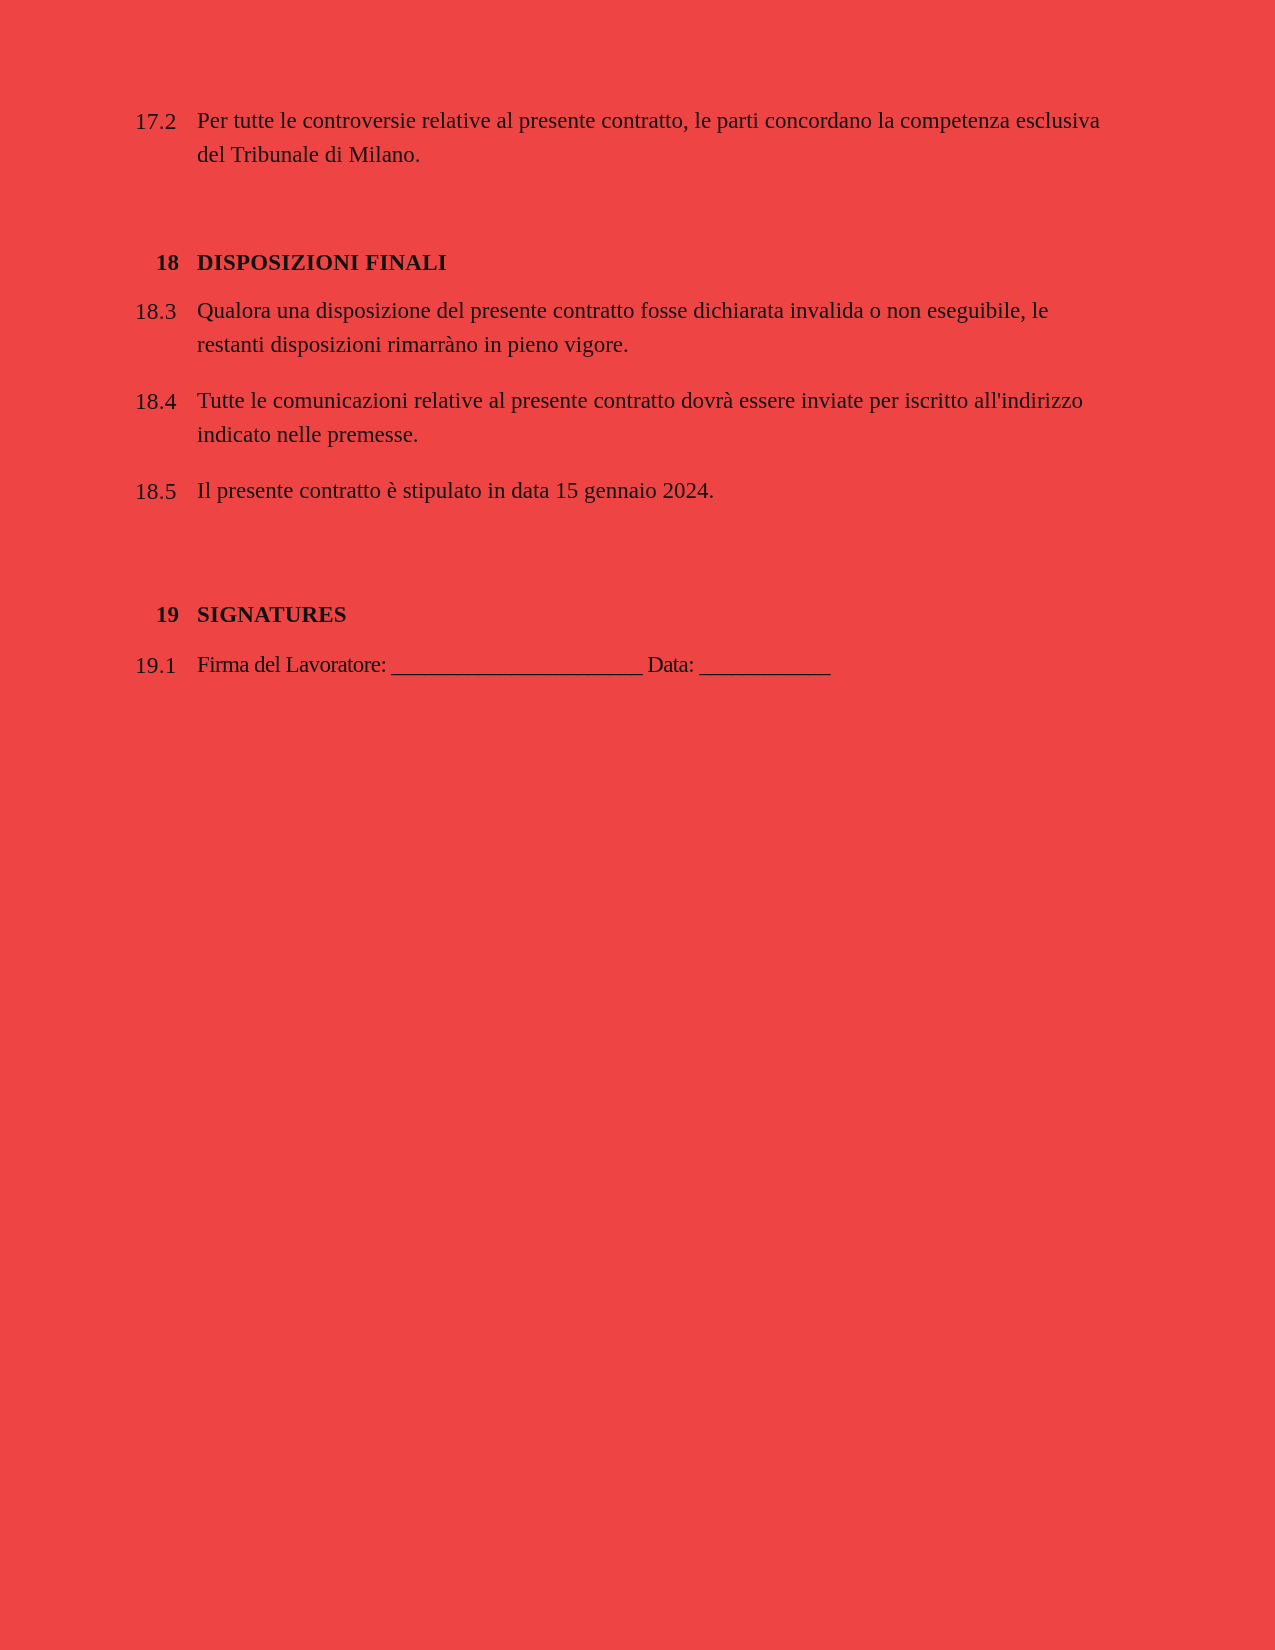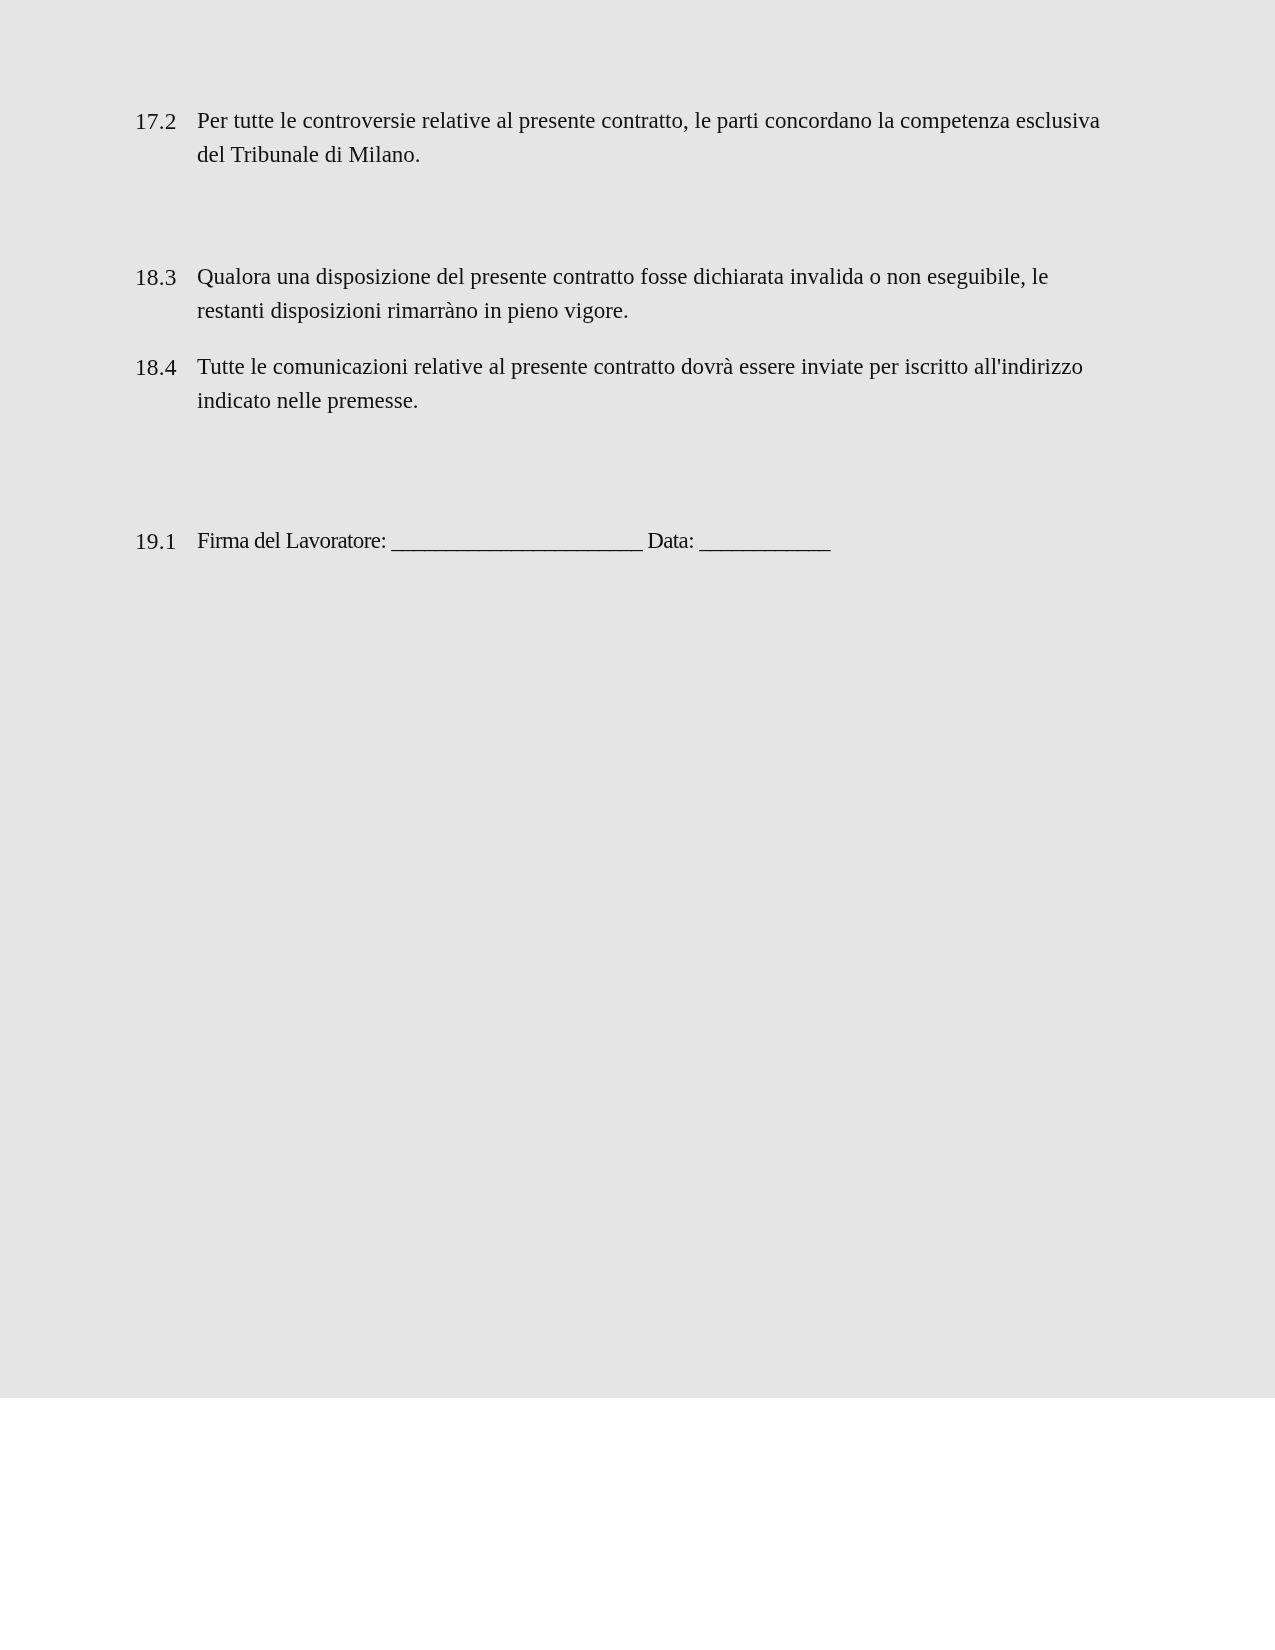--- a/index.html
+++ b/index.html
@@ -4,22 +4,22 @@
 <style>
   html, body {
     margin: 0;
     padding: 0;
     background: #ffffff;
   }
 
   .page {
     position: relative;
     width: 1275px;
-    height: 1398px;
-    background: #e5e5e5;
+    height: 1650px;
+    background: #ef4444;
     margin: 0 auto;
     overflow: hidden;
     font-family: "Liberation Serif", "DejaVu Serif", serif;
     color: #111111;
     -webkit-font-smoothing: antialiased;
   }
 
   .content {
     position: absolute;
     left: 135px;
@@ -102,38 +102,50 @@
 <div class="page">
   <div class="content">
 
     <div class="clause">
       <div class="clause-num">17.2</div>
       <div class="clause-body">Per tutte le controversie relative al presente contratto, le parti concordano la competenza esclusiva del Tribunale di Milano.</div>
     </div>
 
     <div class="gap-before-heading"></div>
 
+    <div class="heading">
+      <div class="heading-num">18</div>
+      <div class="heading-title">DISPOSIZIONI FINALI</div>
+    </div>
 
     <div class="gap-after-heading"></div>
 
 
 
     <div class="clause">
       <div class="clause-num">18.3</div>
       <div class="clause-body">Qualora una disposizione del presente contratto fosse dichiarata invalida o non eseguibile, le restanti disposizioni rimarràno in pieno vigore.</div>
     </div>
 
     <div class="clause">
       <div class="clause-num">18.4</div>
       <div class="clause-body">Tutte le comunicazioni relative al presente contratto dovrà essere inviate per iscritto all'indirizzo indicato nelle premesse.</div>
     </div>
 
+    <div class="clause">
+      <div class="clause-num">18.5</div>
+      <div class="clause-body">Il presente contratto è stipulato in data 15 gennaio 2024.</div>
+    </div>
 
     <div class="gap-before-sig"></div>
 
+    <div class="heading">
+      <div class="heading-num">19</div>
+      <div class="heading-title">SIGNATURES</div>
+    </div>
 
     <div class="gap-after-sig-head"></div>
 
     <div class="clause sig-line">
       <div class="clause-num">19.1</div>
       <div class="clause-body fill">Firma del Lavoratore: _______________________ Data: ____________</div>
     </div>
 
 
   </div>

